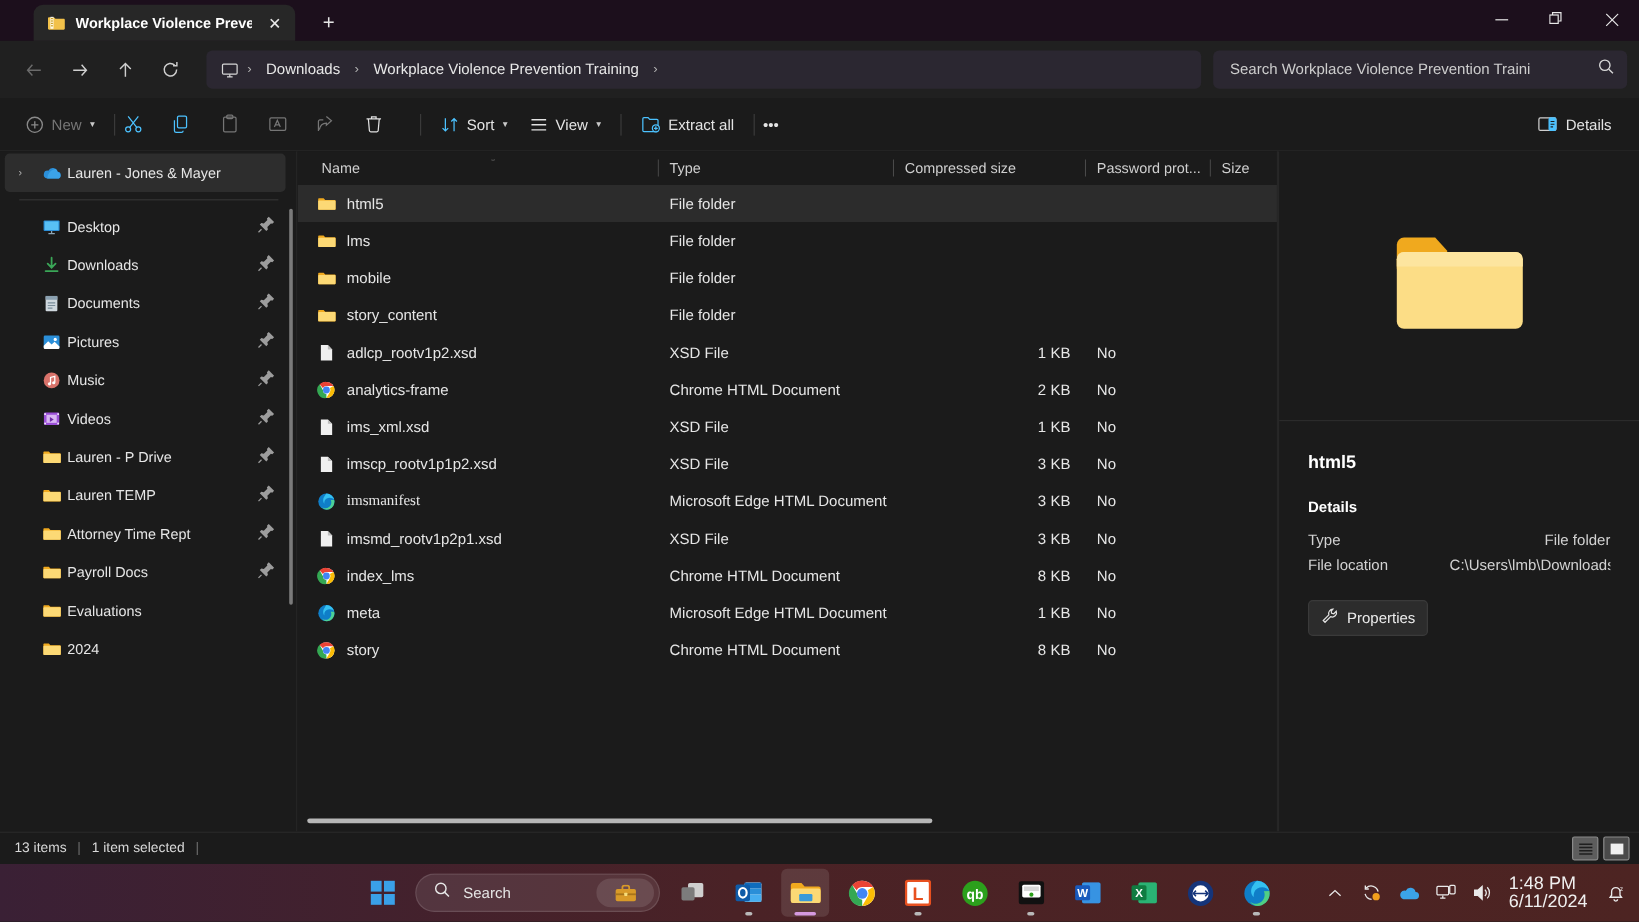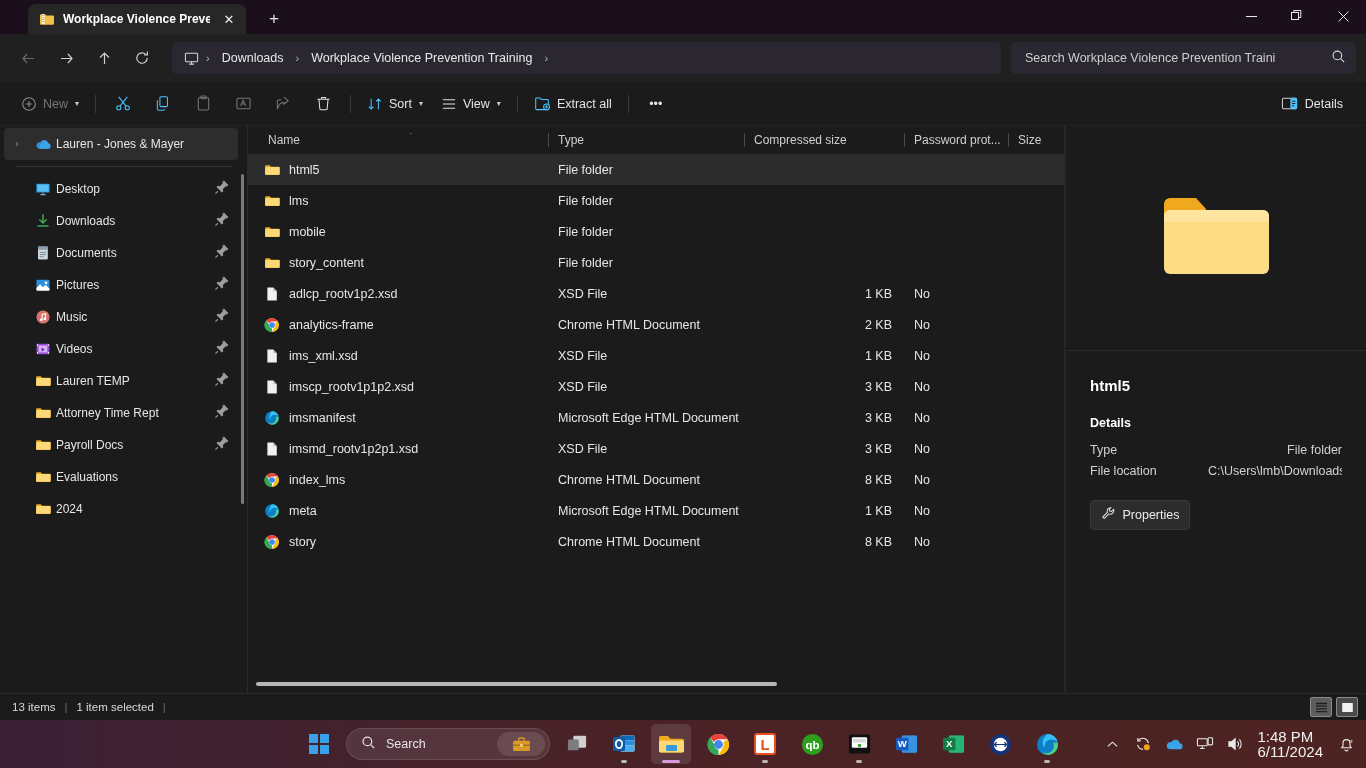--- a/index.html
+++ b/index.html
@@ -104,21 +104,21 @@
   #cmdbar {
     height: 44px; min-height: 44px;
     background: #1b1b1b;
     display: flex; align-items: center;
     padding: 0 12px; gap: 0px;
     border-bottom: 1px solid #232323;
     position: relative;
   }
   .cmd {
     height: 32px; border-radius: 4px;
-    display: flex; align-items: center; justify-content: center;
+    display: flex; align-items: center; 
     gap: 6px; padding: 0 9px; color: #e4e4e4; font-size: 12.5px;
   }
   .cmd.icononly { width: 40px; padding: 0; }
   .cmd.dim { color: #767676; }
   .cmdsep { width: 1px; height: 18px; background: #3a3a3a; margin: 0 7px; }
   .chev { font-size: 8px; color: #c9c9c9; margin-left: 1px; }
   #detailsbtn {
     position: absolute; right: 14px;
     height: 32px; display: flex; align-items: center; gap: 7px;
     padding: 0 9px; border-radius: 4px; color: #e4e4e4; font-size: 12.5px;
@@ -574,20 +574,34 @@
               </svg></span>
           </div>
           <div class="sb-item">
             <span class="sb-exp"></span>
             <span class="sb-ico">
               <svg viewBox="0 0 18 18" width="16" height="16">
                 <path d="M1.3 4.6c0-.5.4-.9.9-.9h4.2l1.5 1.6h8.8c.5 0 .9.4.9.9v7.4c0 .5-.4.9-.9.9H2.2c-.5 0-.9-.4-.9-.9z" fill="#f0a91e"></path>
                 <path d="M1.3 6.6c0-.5.4-.9.9-.9h14.5c.5 0 .9.4.9.9v6.9c0 .5-.4.9-.9.9H2.2c-.5 0-.9-.4-.9-.9z" fill="#fcd975"></path>
               </svg>
             </span>
+            <span class="sb-label">Lauren - P Drive</span>
+            <span class="sb-pin"><svg viewBox="0 0 18 18" width="16" height="16">
+                <path d="M11.2 1.8l5 5-1.7 1.7-1.3-.4-3.3 3.3.5 2.3-1.5 1.5-6.1-6.1 1.5-1.5 2.3.5 3.3-3.3-.4-1.3z" fill="#cfcfcf"></path>
+                <path d="M4.4 13.6L1.6 16.4" stroke="#cfcfcf" stroke-width="1.2"></path>
+              </svg></span>
+          </div>
+          <div class="sb-item">
+            <span class="sb-exp"></span>
+            <span class="sb-ico">
+              <svg viewBox="0 0 18 18" width="16" height="16">
+                <path d="M1.3 4.6c0-.5.4-.9.9-.9h4.2l1.5 1.6h8.8c.5 0 .9.4.9.9v7.4c0 .5-.4.9-.9.9H2.2c-.5 0-.9-.4-.9-.9z" fill="#f0a91e"></path>
+                <path d="M1.3 6.6c0-.5.4-.9.9-.9h14.5c.5 0 .9.4.9.9v6.9c0 .5-.4.9-.9.9H2.2c-.5 0-.9-.4-.9-.9z" fill="#fcd975"></path>
+              </svg>
+            </span>
             <span class="sb-label">Lauren TEMP</span>
             <span class="sb-pin"><svg viewBox="0 0 18 18" width="16" height="16">
                 <path d="M11.2 1.8l5 5-1.7 1.7-1.3-.4-3.3 3.3.5 2.3-1.5 1.5-6.1-6.1 1.5-1.5 2.3.5 3.3-3.3-.4-1.3z" fill="#cfcfcf"></path>
                 <path d="M4.4 13.6L1.6 16.4" stroke="#cfcfcf" stroke-width="1.2"></path>
               </svg></span>
           </div>
           <div class="sb-item">
             <span class="sb-exp"></span>
             <span class="sb-ico">
               <svg viewBox="0 0 18 18" width="16" height="16">
@@ -768,21 +782,21 @@
                 </svg>
               </span>
               <span>imscp_rootv1p1p2.xsd</span>
             </div>
             <div class="cell" style="flex: 0 0 196px;">XSD File</div>
             <div class="cell num" style="flex: 0 0 160px; padding-right: 12px; padding-left: 0px;">3 KB</div>
             <div class="cell" style="flex: 0 0 104px;">No</div>
             <div class="cell num" style="flex: 0 0 60px; padding-right: 12px; padding-left: 0px;"></div>
           </div>
           <div class="row">
-            <div class="cell name" style="flex: 0 0 290px;">
+            <div class="cell name" style="flex: 0 0 290px; font-family: Liberation Serif, serif;">
               <span style="display: flex;">
                 <svg viewBox="0 0 18 18" width="16" height="16">
                   <circle cx="9" cy="9" r="7.6" fill="#0f7ec8"></circle>
                   <path d="M9 1.4a7.6 7.6 0 0 1 7.4 6.2c-1.4-2.3-4.8-2.9-7.1-1.5-1.9 1.1-2.5 3-2.2 5-1.3-1.6-1.7-5 .3-7.3A7.6 7.6 0 0 1 9 1.4z" fill="#35c1f1"></path>
                   <path d="M16.4 7.6c.6 3.5-1 7.1-4.6 8.5-2.8 1.1-5.7 0-7-2.1 1.7 1.5 4.6 1.7 6.6.1 2.1-1.5 2.8-4.4 1.7-6.5z" fill="#5ce68a" opacity=".8"></path>
                 </svg>
               </span>
               <span>imsmanifest</span>
             </div>
             <div class="cell" style="flex: 0 0 196px;">Microsoft Edge HTML Document</div>

